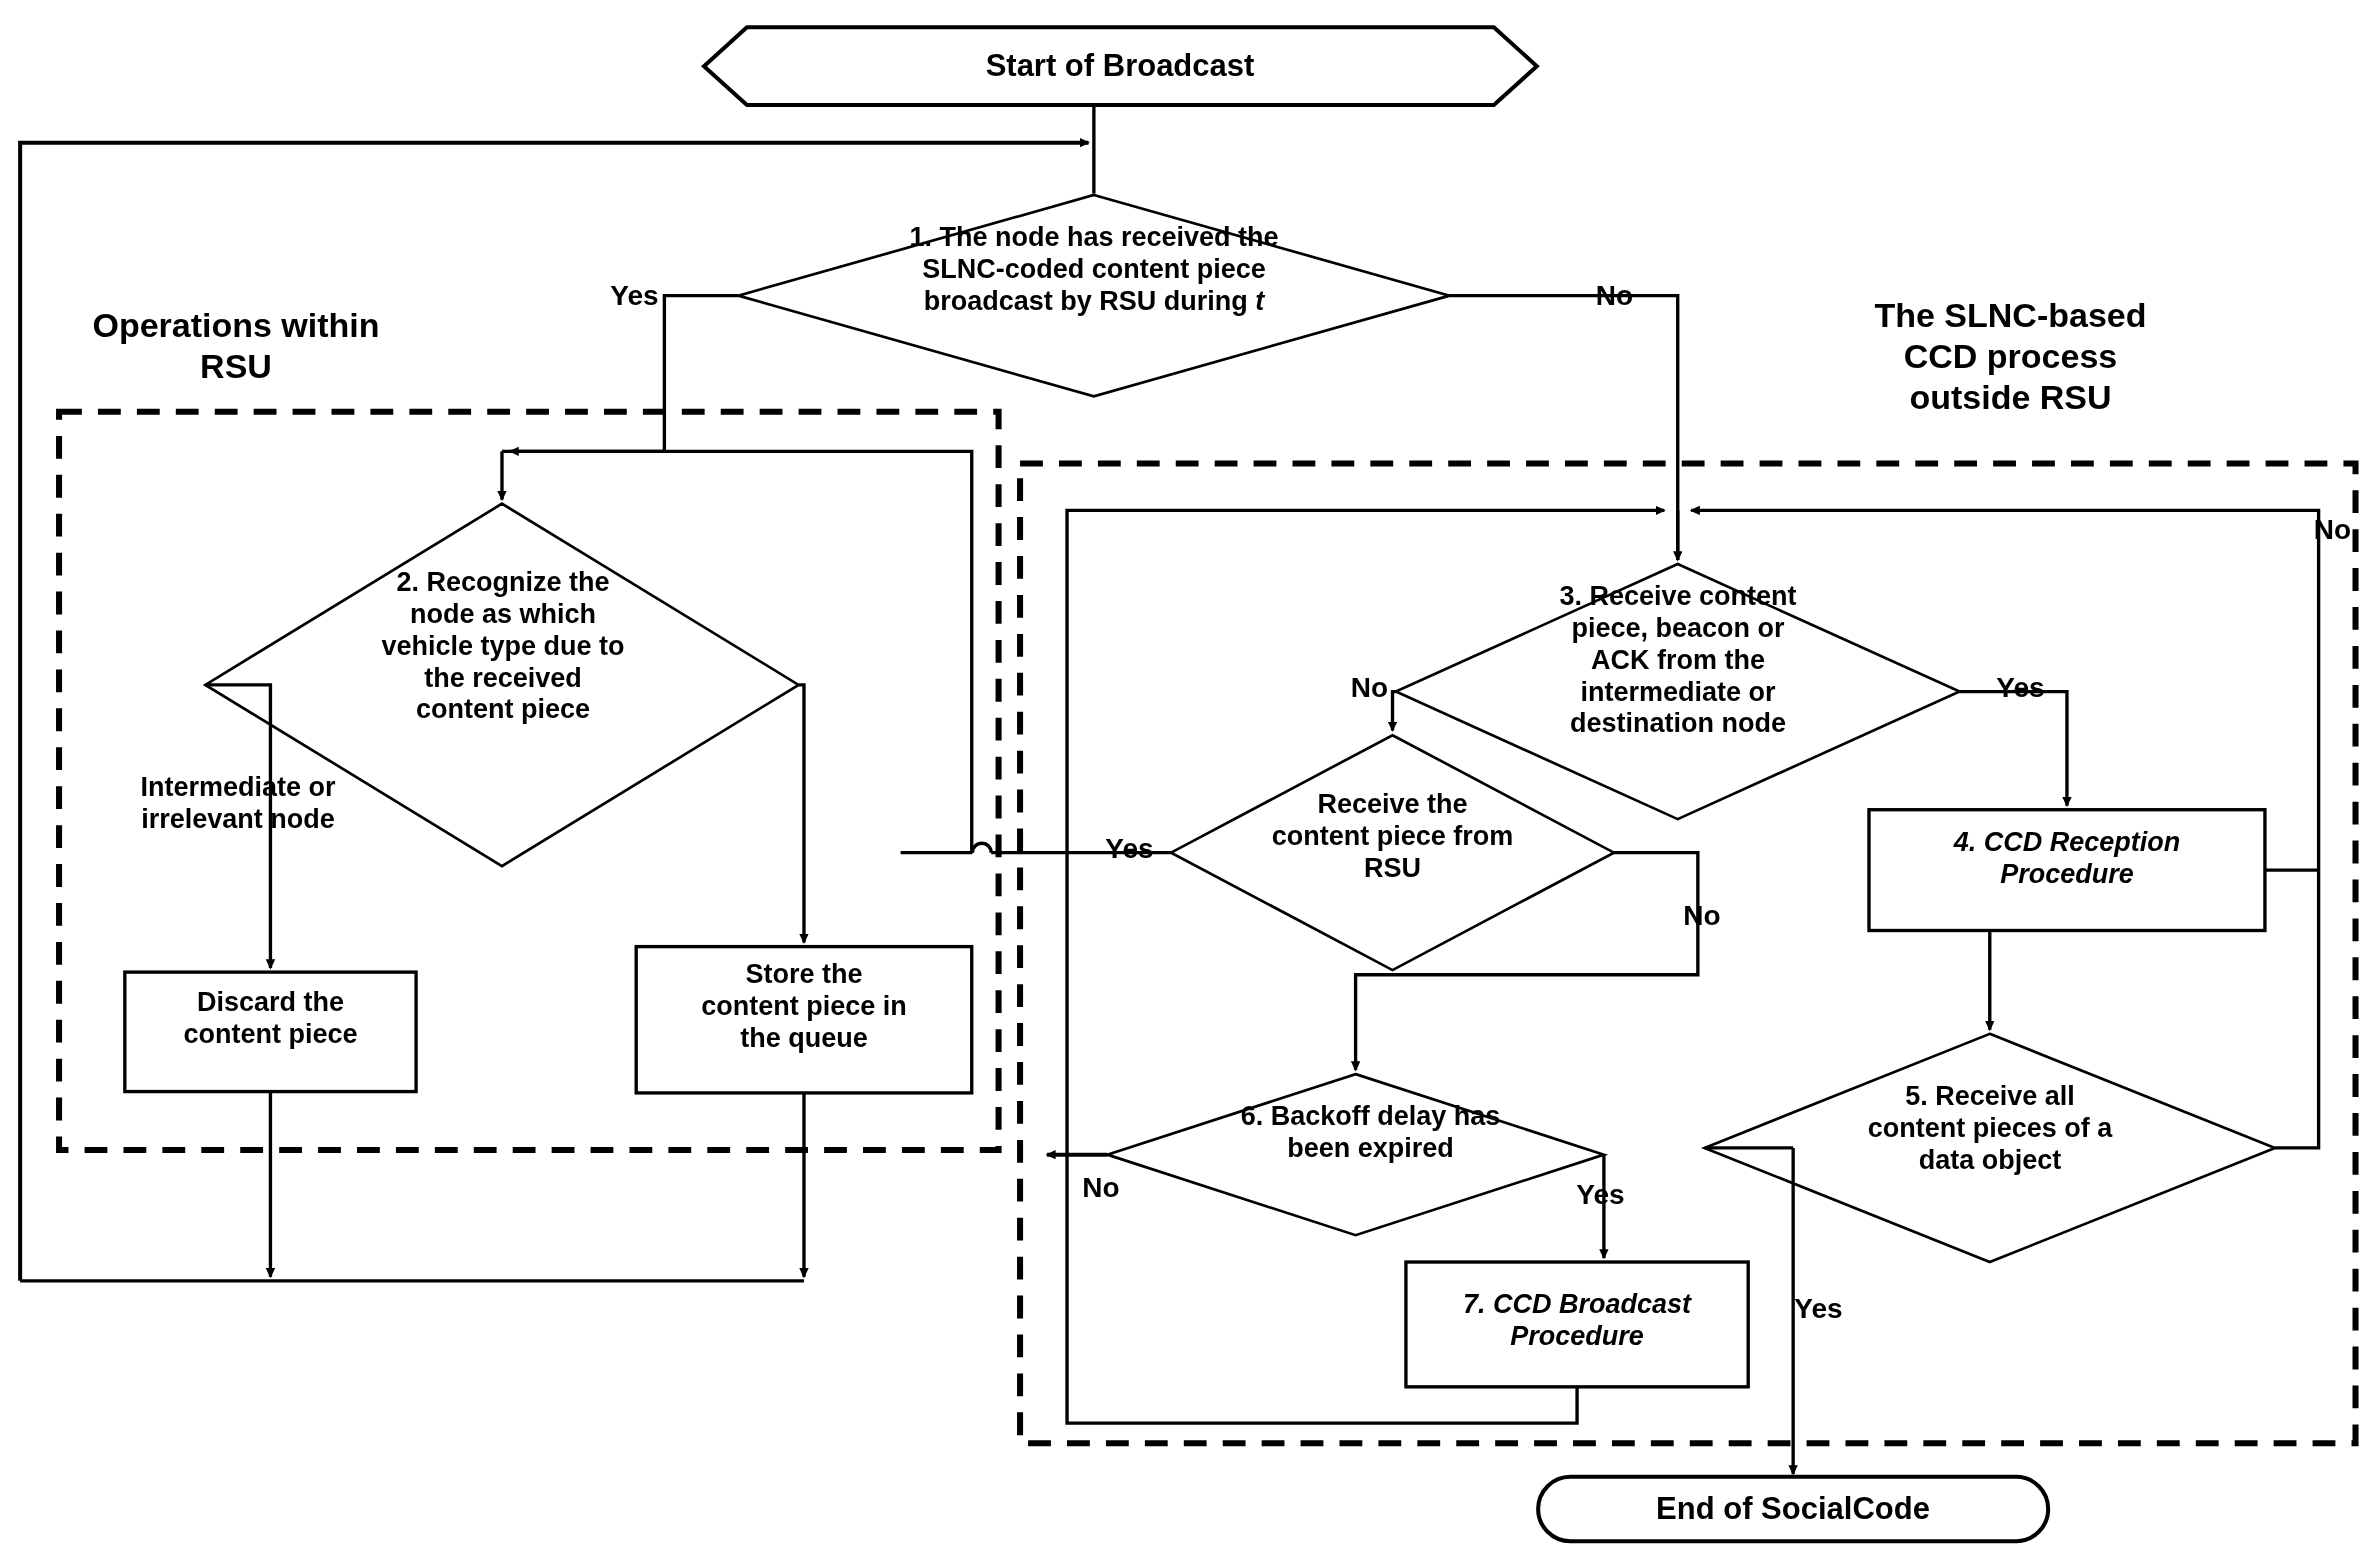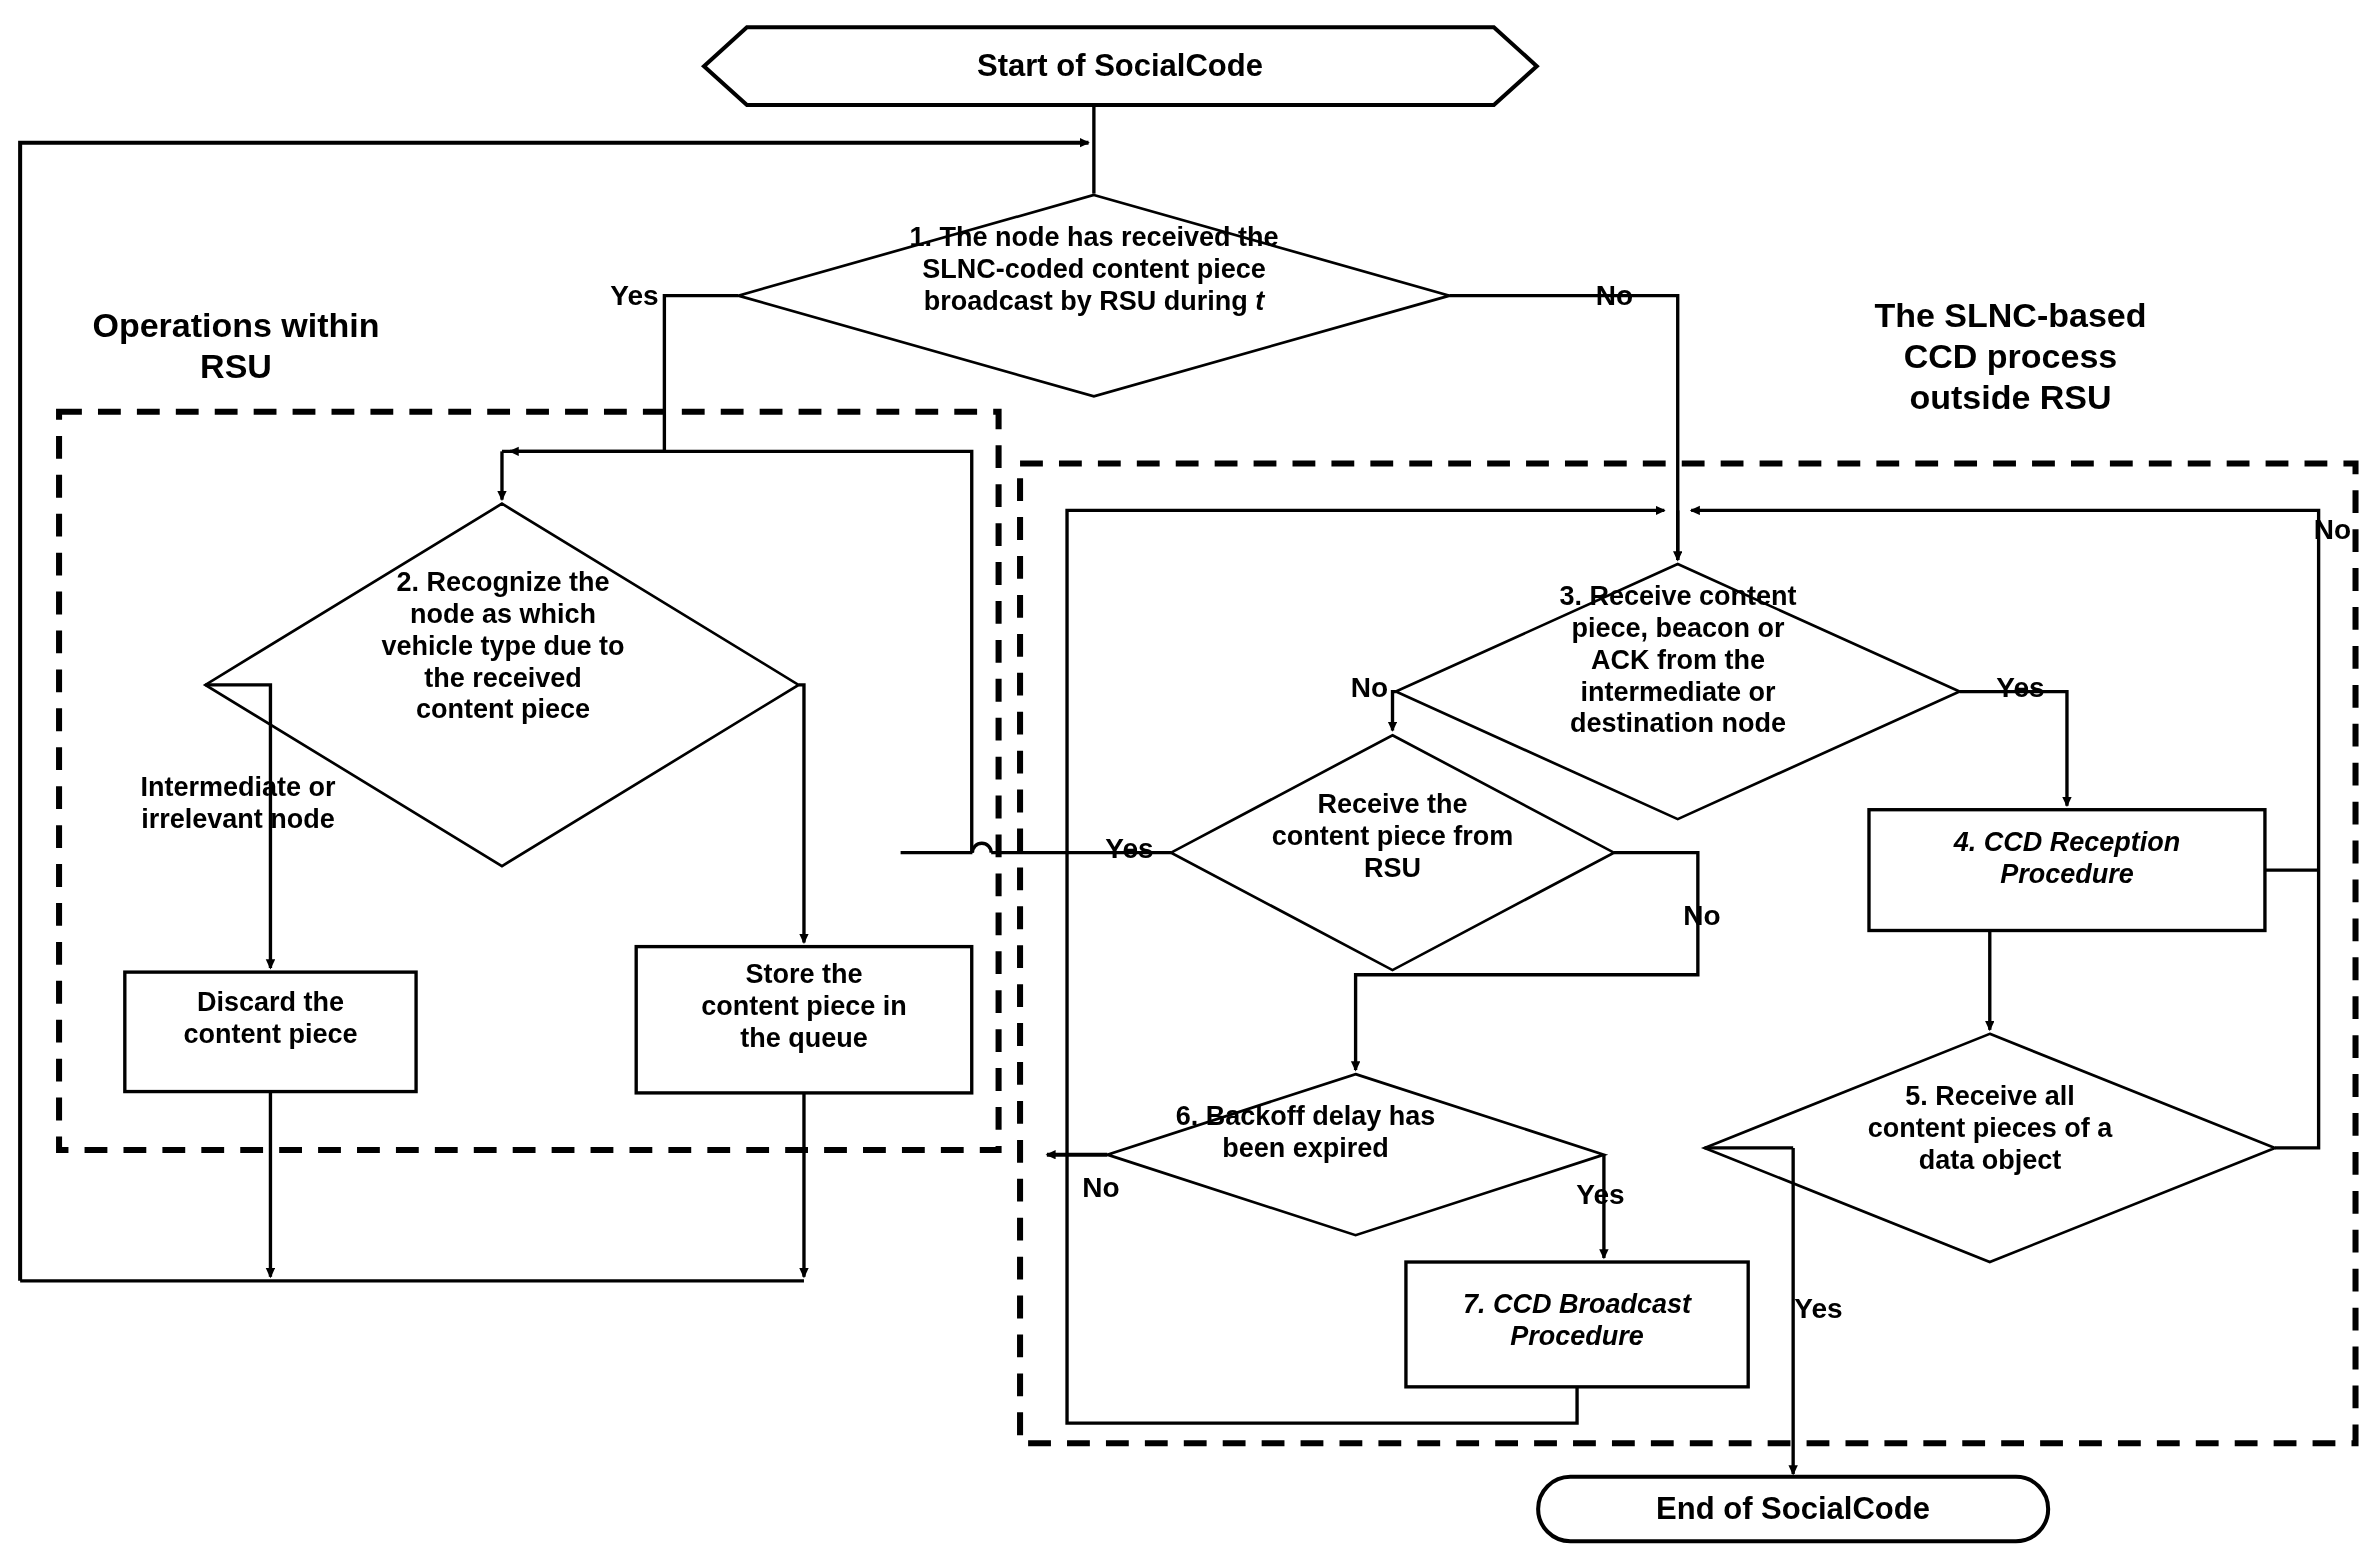--- a/index.html
+++ b/index.html
@@ -112,21 +112,21 @@
     <path d="M1650,1720 L1560,1720" stroke="#000" stroke-width="6" fill="none" marker-end="url(#arrow)"></path>
 
     <path d="M2390,1720 L2390,1874" stroke="#000" stroke-width="5" fill="none" marker-end="url(#arrow)"></path>
 
     <path d="M2350,2066 L2350,2120 L1590,2120 L1590,760 L2480,760" stroke="#000" stroke-width="5" fill="none" marker-end="url(#arrow)"></path>
 
     <path d="M2500,760 L2500,834" stroke="#000" stroke-width="5" fill="none"></path>
 
   </svg>
 
-  <div class="lbl terminal-text" style="left:704px; top:48px; width:832px;">Start of SocialCode</div>
+  <div class="lbl terminal-text" style="left:704px; top:48px; width:832px;">Start of Broadcast</div>
 
   <div class="lbl terminal-text" style="left:1538px; top:1491px; width:510px;">End of SocialCode</div>
 
   <div class="lbl section" style="left:28px; top:305px; width:416px;">Operations within
 RSU</div>
 
   <div class="lbl section" style="left:1752px; top:295px; width:517px;">The SLNC-based
 CCD process
 outside RSU</div>
 
@@ -147,21 +147,21 @@
 destination node</div>
 
   <div class="lbl node-text" style="left:1201px; top:789px; width:383px;">Receive the
 content piece from
 RSU</div>
 
   <div class="lbl node-text" style="left:1812px; top:1081px; width:356px;">5. Receive all
 content pieces of a
 data object</div>
 
-  <div class="lbl node-text" style="left:1111px; top:1101px; width:389px;">6. Backoff delay has
+  <div class="lbl node-text" style="left:1176px; top:1101px; width:389px;">6. Backoff delay has
 been expired</div>
 
   <div class="lbl node-text" style="left:125px; top:987px; width:291px;">Discard the
 content piece</div>
 
   <div class="lbl node-text" style="left:636px; top:959px; width:336px;">Store the
 content piece in
 the queue</div>
 
   <div class="lbl proc-italic" style="left:1869px; top:827px; width:396px;">4. CCD Reception

